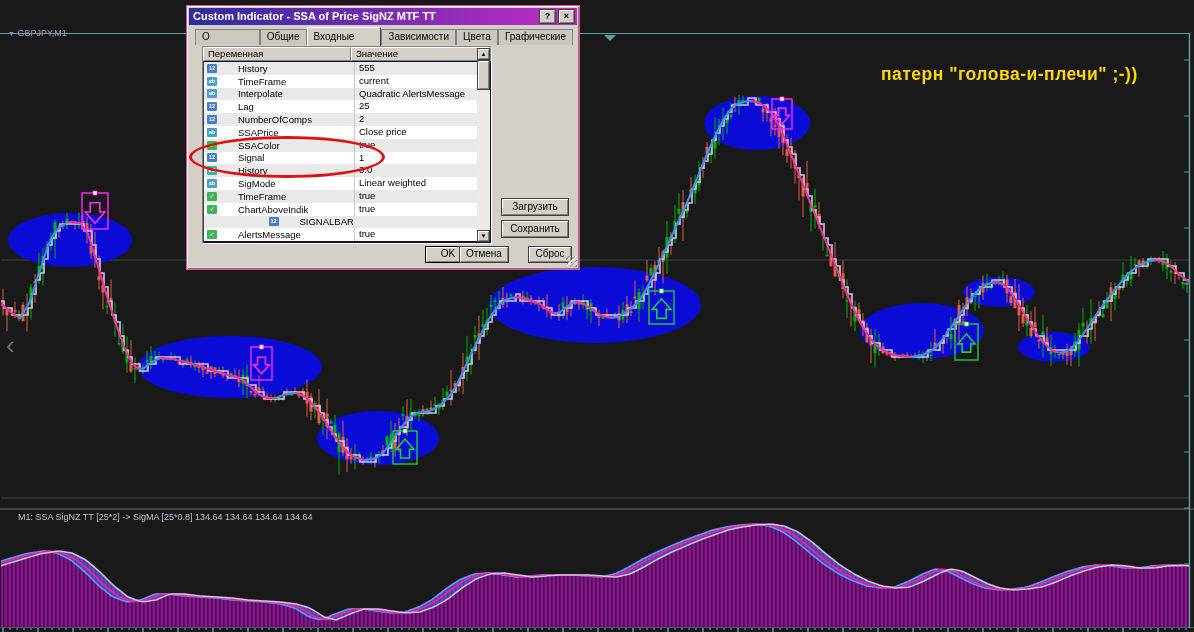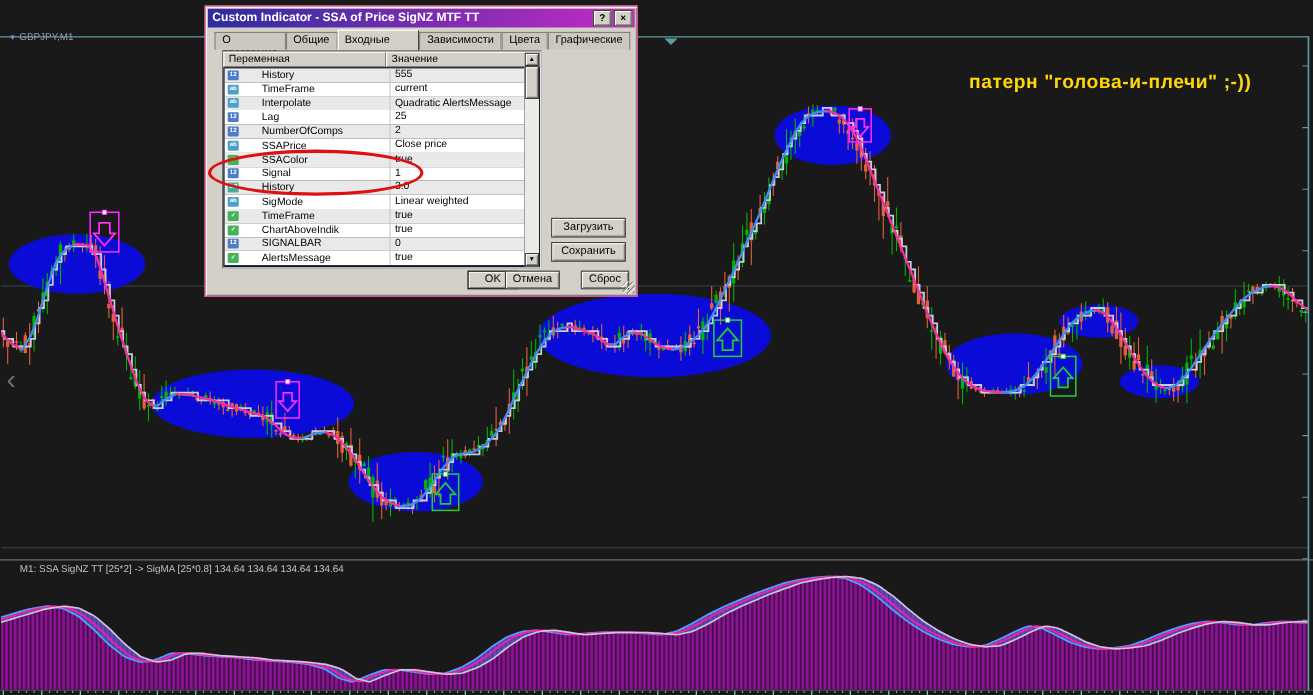--- a/index.html
+++ b/index.html
@@ -1613,21 +1613,21 @@
             </div>
             <div class="tval">true</div>
           </div>
           <div class="trow" style="background: rgb(255, 255, 255);">
             <div class="tname">
               <span class="ricon" style="background: rgb(68, 179, 88);">✓</span>
               <span>ChartAboveIndik</span>
             </div>
             <div class="tval">true</div>
           </div>
-          <div class="trow" style="background: rgb(233, 233, 233);">
+          <div class="trow" style="background: rgb(233, 233, 233); flex-direction: column;">
             <div class="tname">
               <span class="ricon" style="background: rgb(74, 124, 200);">12</span>
               <span>SIGNALBAR</span>
             </div>
             <div class="tval">0</div>
           </div>
           <div class="trow" style="background: rgb(255, 255, 255);">
             <div class="tname">
               <span class="ricon" style="background: rgb(68, 179, 88);">✓</span>
               <span>AlertsMessage</span>

